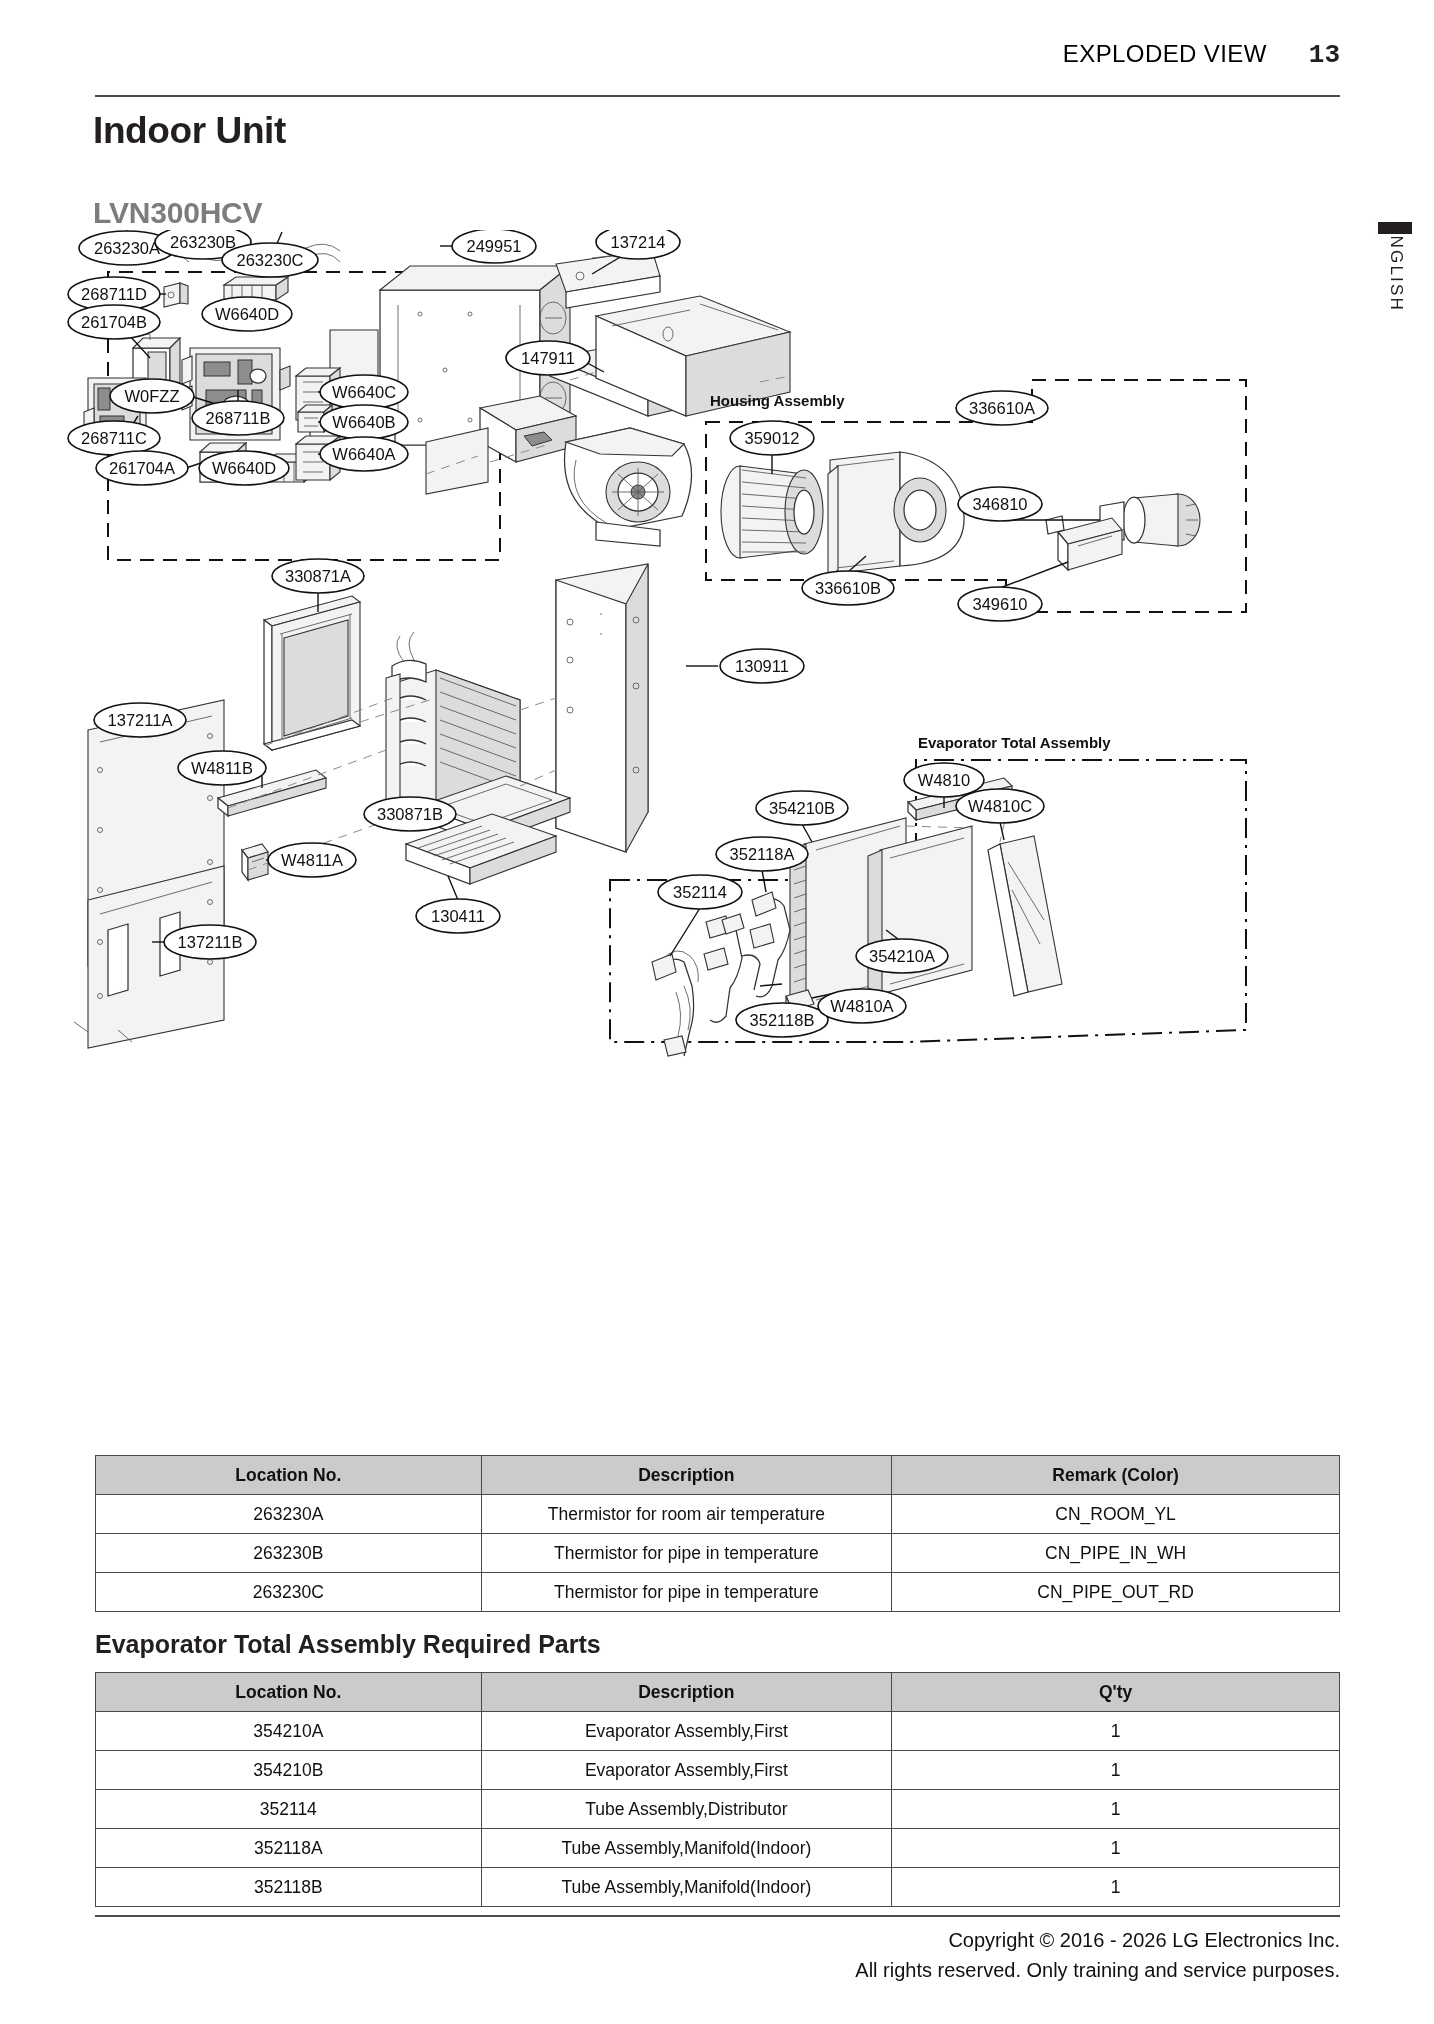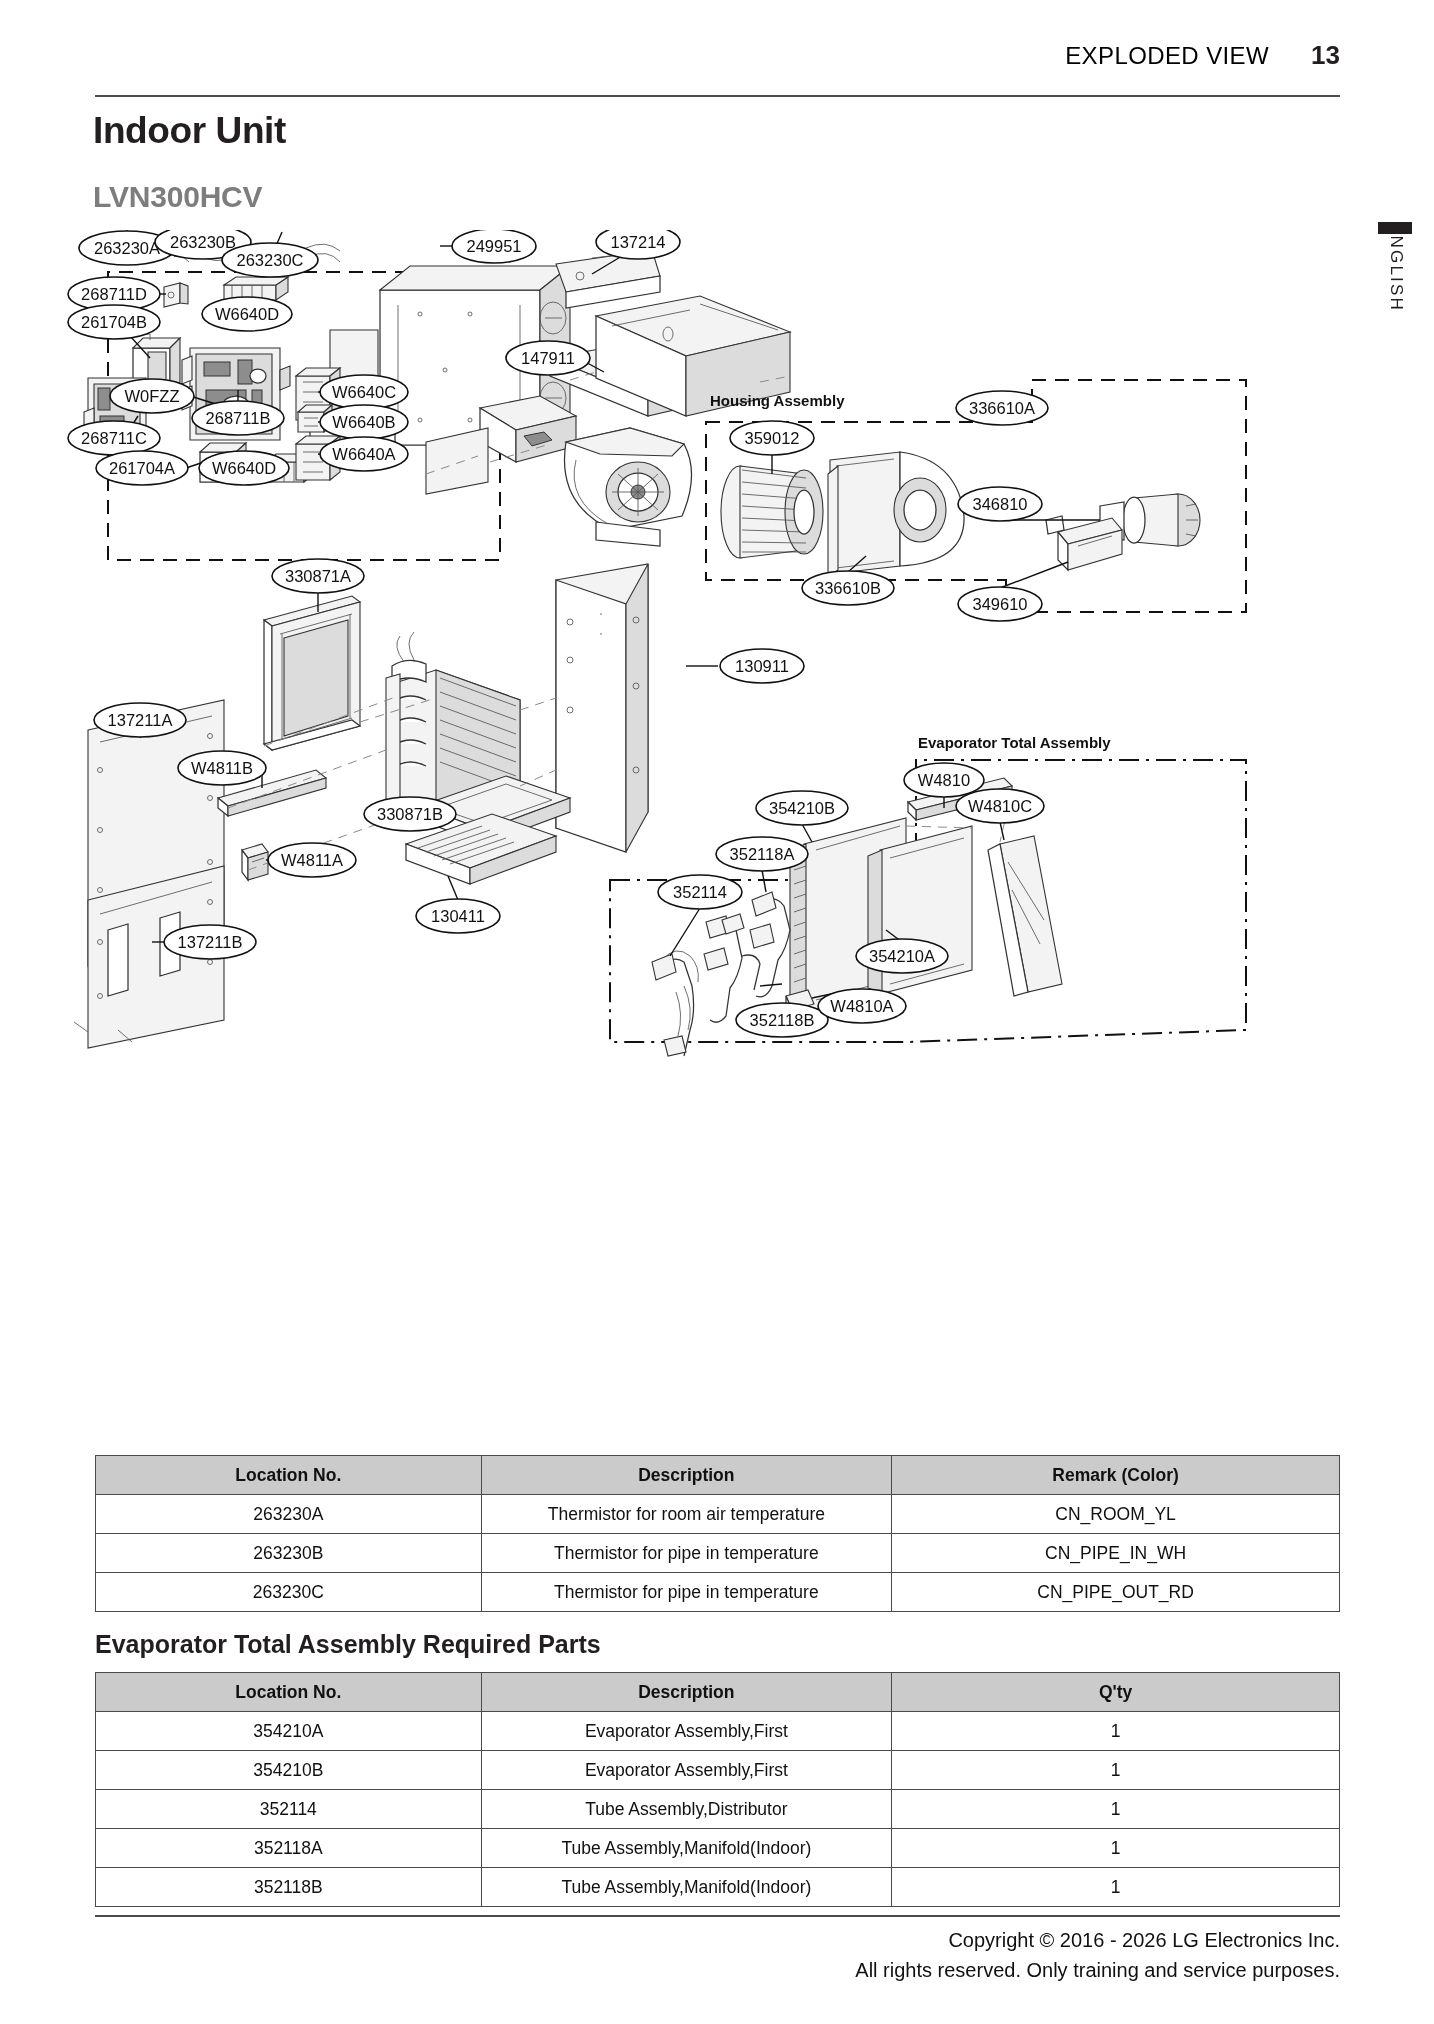--- a/index.html
+++ b/index.html
@@ -12,40 +12,40 @@
     position:relative;
     overflow:hidden;
   }
 
   
   .page-header {
     position:absolute; left:95px; top:40px; width:1245px;
     display:flex; align-items:baseline; justify-content:flex-end;
   }
   .hdr-title { font-size:24px; letter-spacing:0.4px; color:#000000; }
-  .hdr-page  { font-size:26px; font-weight:bold; margin-left:42px; color:#231f20; }
+  .hdr-page  { font-size:26px; font-weight:bold; margin-left:42px; color:#231f20;font-family:Liberation Mono, monospace; }
   .hdr-rule  { position:absolute; left:95px; top:95px; width:1245px; height:2px; background:#4d4d4d; }
 
   
   .side-tab {
     position:absolute; right:28px; top:222px;
     writing-mode:vertical-rl;
     font-size:17px; letter-spacing:2.2px; color:#231f20;
   }
   .side-bar {
     position:absolute; right:22px; top:222px; width:34px; height:12px; background:#231f20;
   }
 
   
   .doc-title {
     position:absolute; left:93px; top:110px;
     font-size:37px; font-weight:bold; color:#231f20; letter-spacing:-0.4px;
   }
   .doc-model {
-    position:absolute; left:93px; top:180px;
+    position:absolute; left:93px; top:196px;
     font-size:30px; font-weight:bold; color:#7d7d7d; letter-spacing:-0.2px;
   }
   .section-title {
     position:absolute; left:95px; top:1630px;
     font-size:25px; font-weight:bold; color:#231f20;
   }
 
   
   #diagram { position:absolute; left:0; top:230px; width:1434px; height:1130px; }
   #diagram svg { display:block; }

